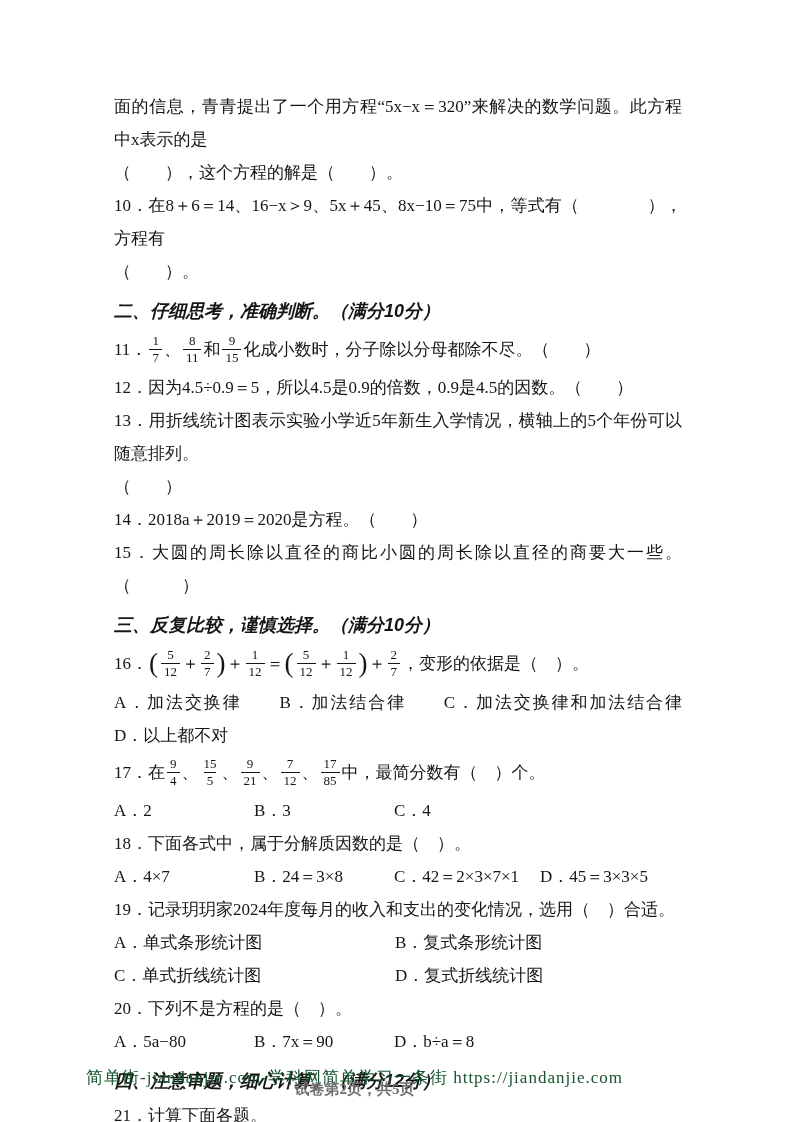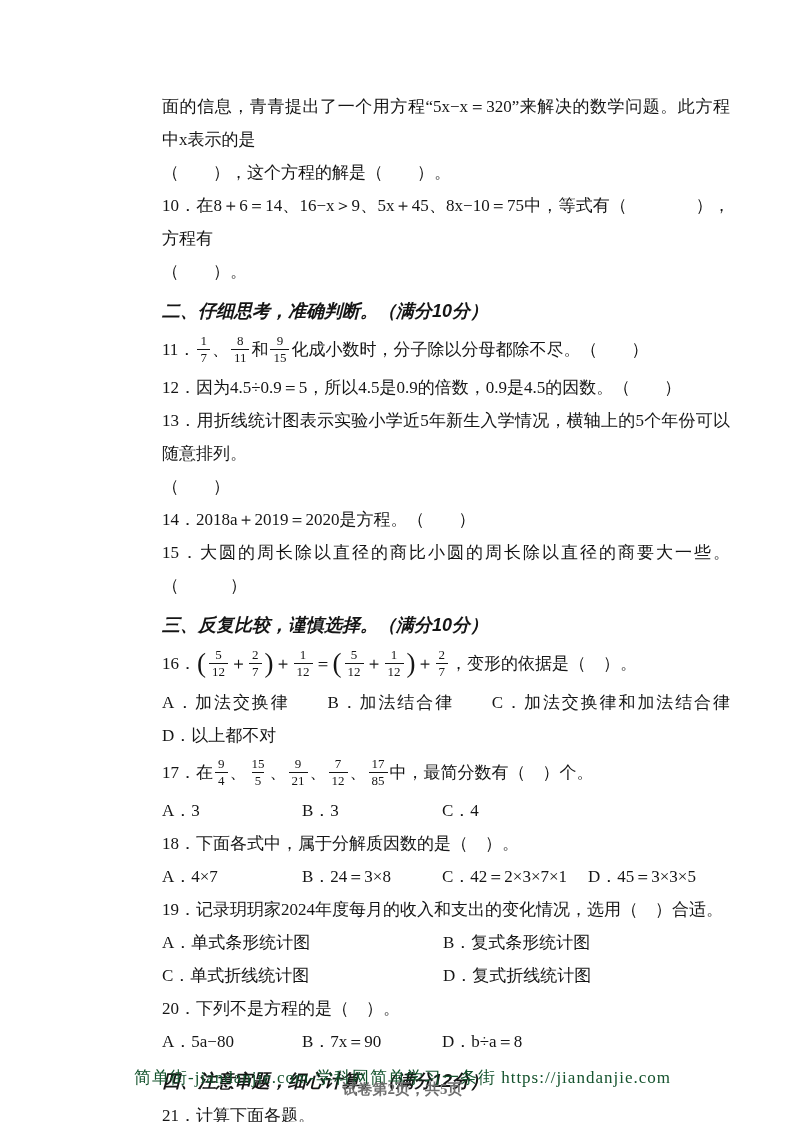--- a/index.html
+++ b/index.html
@@ -3,21 +3,20 @@
 <meta charset="utf-8">
 <style>
   html,body{margin:0;padding:0;background:#ffffff;}
   .page{
     position:relative;
     width:709px;height:1122px;
     background:#ffffff;
     font-family:"Liberation Serif","DejaVu Serif",serif;
     color:#151515;
     overflow:hidden;
-    margin-left:48px;
   }
   .content{
     position:absolute;
     left:114px;top:90px;width:568px;
   }
   .line{
     font-size:17px;
     line-height:33px;
     text-align:justify;
   }
@@ -137,21 +136,21 @@
           <span class="num">9</span>
           <span class="den">21</span>
         </span><span class="txt">、</span><span class="frac">
           <span class="num">7</span>
           <span class="den">12</span>
         </span><span class="txt">、</span><span class="frac">
           <span class="num">17</span>
           <span class="den">85</span>
         </span><span class="txt">中，最简分数有（　）个。</span></div>
       <div class="opts cols4">
-        <div class="opt">A．3</div>
+        <div class="opt">A．2</div>
         <div class="opt">B．3</div>
         <div class="opt">C．4</div>
       </div>
       <div class="line"><span class="txt">18．下面各式中，属于分解质因数的是（　）。</span></div>
       <div class="opts cols4">
         <div class="opt">A．4×7</div>
         <div class="opt">B．24＝3×8</div>
         <div class="opt">C．42＝2×3×7×1</div>
         <div class="opt">D．45＝3×3×5</div>
       </div>

